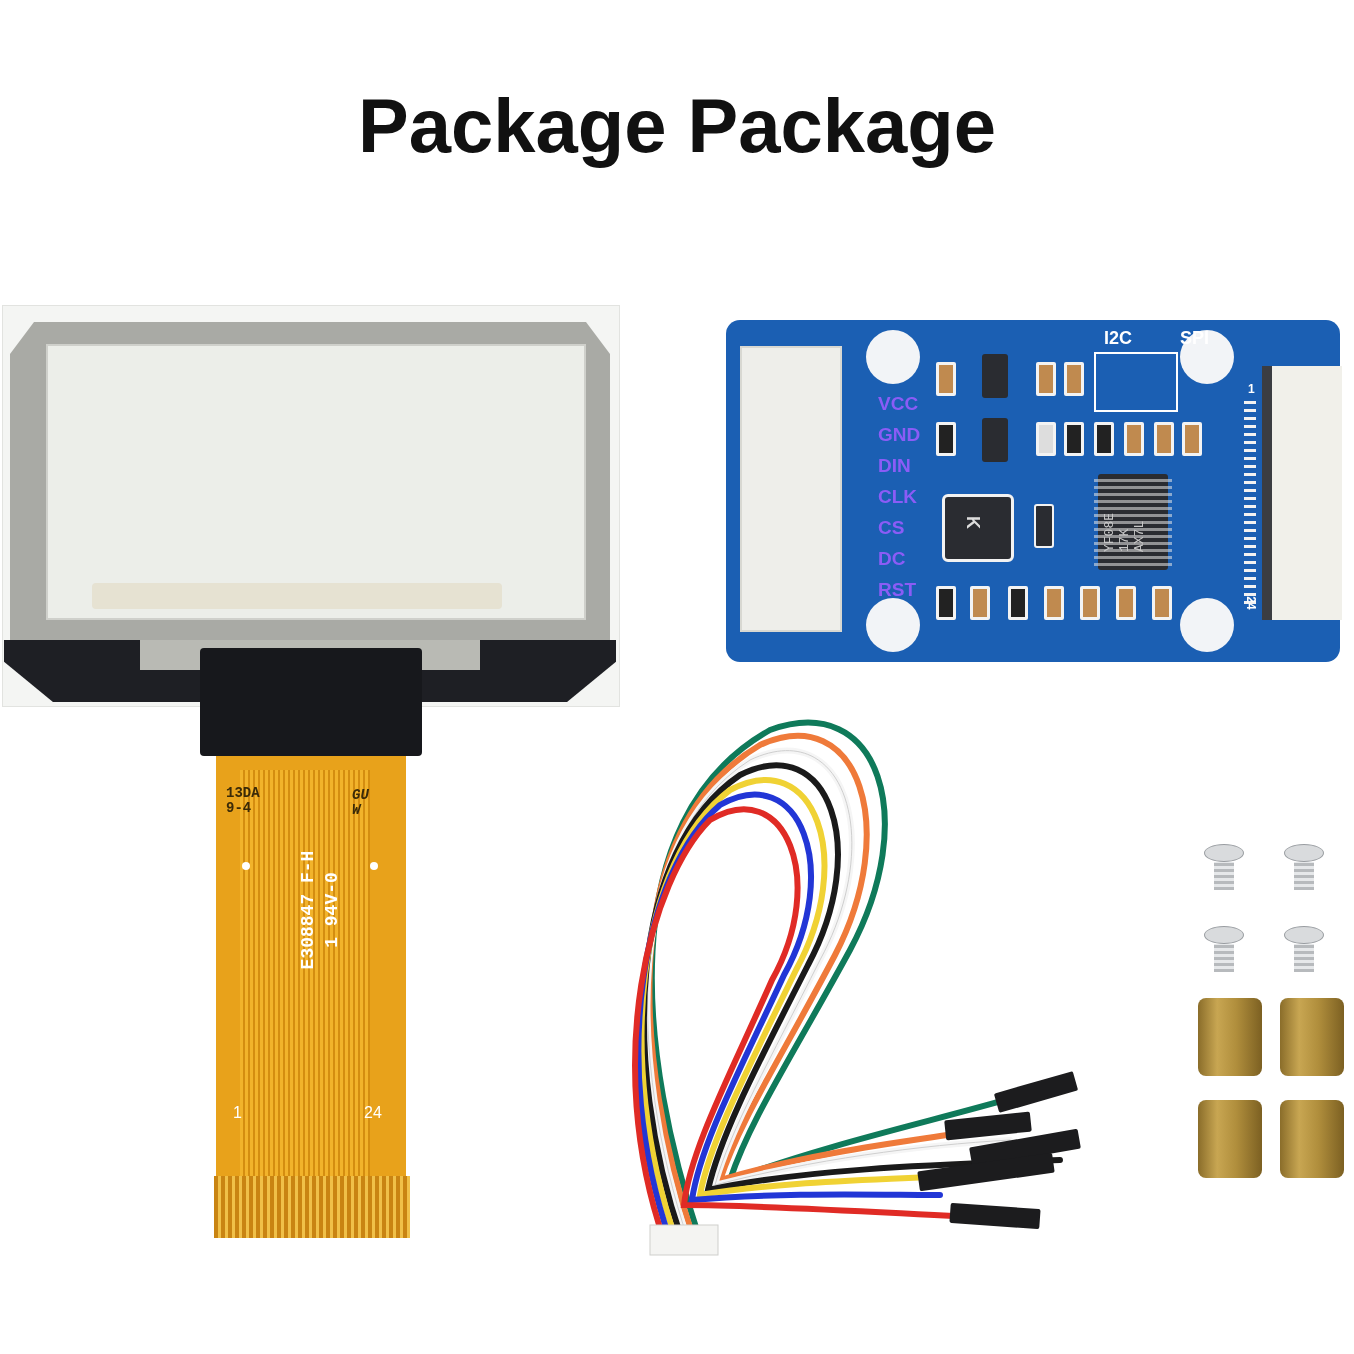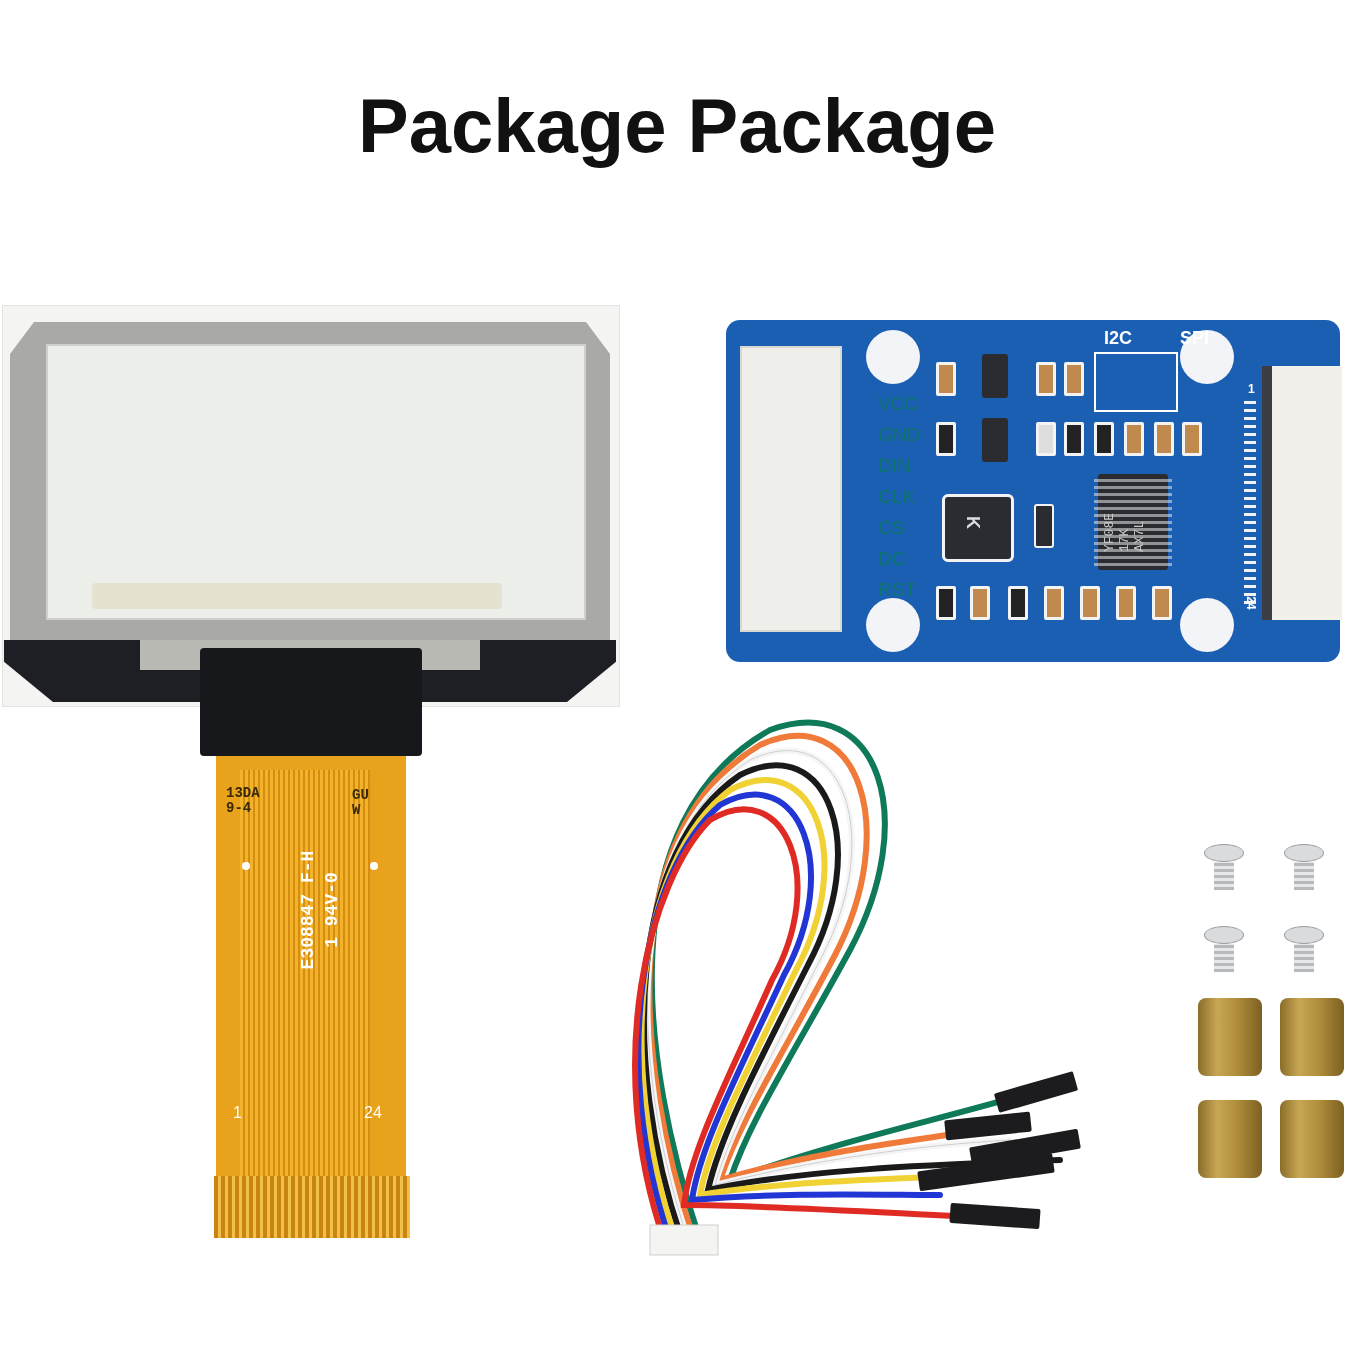--- a/index.html
+++ b/index.html
@@ -15,21 +15,21 @@
   .oled-fpc-top{left:200px;top:648px;width:222px;height:108px;background:#17181c;border-radius:4px;}
   .fpc{left:216px;top:706px;width:190px;height:532px;background:#e8a21b;}
   .fpc-traces{left:240px;top:770px;width:130px;height:460px;background:repeating-linear-gradient(90deg,#f2b32b 0 3px,#d48d10 3px 5px);}
   .fpc-pins{left:214px;top:1176px;width:196px;height:62px;background:repeating-linear-gradient(90deg,#c98412 0 4px,#f0c048 4px 7px);}
   .fpc-text{color:#ffffff;font-weight:700;font-family:"Liberation Mono",monospace;}
   .fpc-num{color:#ffffff;font-size:16px;font-family:"Liberation Sans",sans-serif;}
   
   .board{left:726px;top:320px;width:614px;height:342px;background:#1b5fb3;border-radius:14px;}
   .hole{width:54px;height:54px;border-radius:50%;background:#f2f4f7;}
   .conn-white{left:740px;top:346px;width:98px;height:282px;background:#eeeeea;border:2px solid #d8d8d2;}
-  .pin-label{color:#0f766e;font-weight:400;font-size:19px;}
+  .pin-label{color:#8b5cf6;font-weight:700;font-size:19px;}
   .ic{background:#2a2c31;border-radius:3px;}
   .fpc-conn{left:1262px;top:366px;width:70px;height:254px;background:#f1f0ea;border-left:10px solid #3b3d42;}
   .smd{width:14px;height:28px;background:#c08a4f;border:3px solid #f3f3f3;border-radius:2px;}
   .jumper-label{color:#ffffff;font-weight:700;font-size:18px;}
   
   .screw-head{width:38px;height:16px;border-radius:50%;background:#d9dbdd;border:1px solid #9a9ea2;}
   .screw-thread{width:20px;height:28px;background:repeating-linear-gradient(0deg,#b7babd 0 3px,#e6e8ea 3px 6px);}
   .standoff{width:64px;height:78px;border-radius:8px;background:linear-gradient(90deg,#8a6d2a,#c8a652 30%,#b08e3c 60%,#7c6022);}
   .jumper-housing{background:#1c1c1e;height:20px;border-radius:2px;}
 </style>
@@ -46,21 +46,21 @@
   <div class="abs oled-dark"></div>
   <div class="abs" style="left:140px;top:640px;width:340px;height:30px;background:#b9bab4;"></div>
   <div class="abs fpc"></div>
   <div class="abs oled-fpc-top"></div>
   <div class="abs fpc-traces"></div>
   <div class="abs fpc-pins"></div>
   <div class="abs" style="left:226px;top:786px;line-height:15px;font-size:14px;color:#3a2a08;font-weight:700;font-family:'Liberation Mono',monospace;">
     <div>13DA</div>
     <div>9-4</div>
   </div>
-  <div class="abs" style="left:352px;top:788px;line-height:15px;font-size:14px;color:#3a2a08;font-weight:700;font-family:'Liberation Mono',monospace;">
+  <div class="abs" style="left:352px;top:788px;line-height:15px;font-size:14px;color:#3a2a08;font-weight:700;font-family:'Liberation Mono',monospace;font-style:italic;">
     <div>GU</div>
     <div>W</div>
   </div>
   <div class="abs fpc-text" style="left:238px;top:900px;transform:rotate(-90deg);transform-origin:center;font-size:18px;width:140px;text-align:center;">E308847 F-H</div>
   <div class="abs fpc-text" style="left:262px;top:900px;transform:rotate(-90deg);transform-origin:center;font-size:18px;width:140px;text-align:center;">1 94V-0</div>
   <div class="abs fpc-num" style="left:233px;top:1104px;">1</div>
   <div class="abs fpc-num" style="left:364px;top:1104px;">24</div>
   <div class="abs" style="left:242px;top:862px;width:8px;height:8px;border-radius:50%;background:#fff;"></div>
   <div class="abs" style="left:370px;top:862px;width:8px;height:8px;border-radius:50%;background:#fff;"></div>
 </div>

